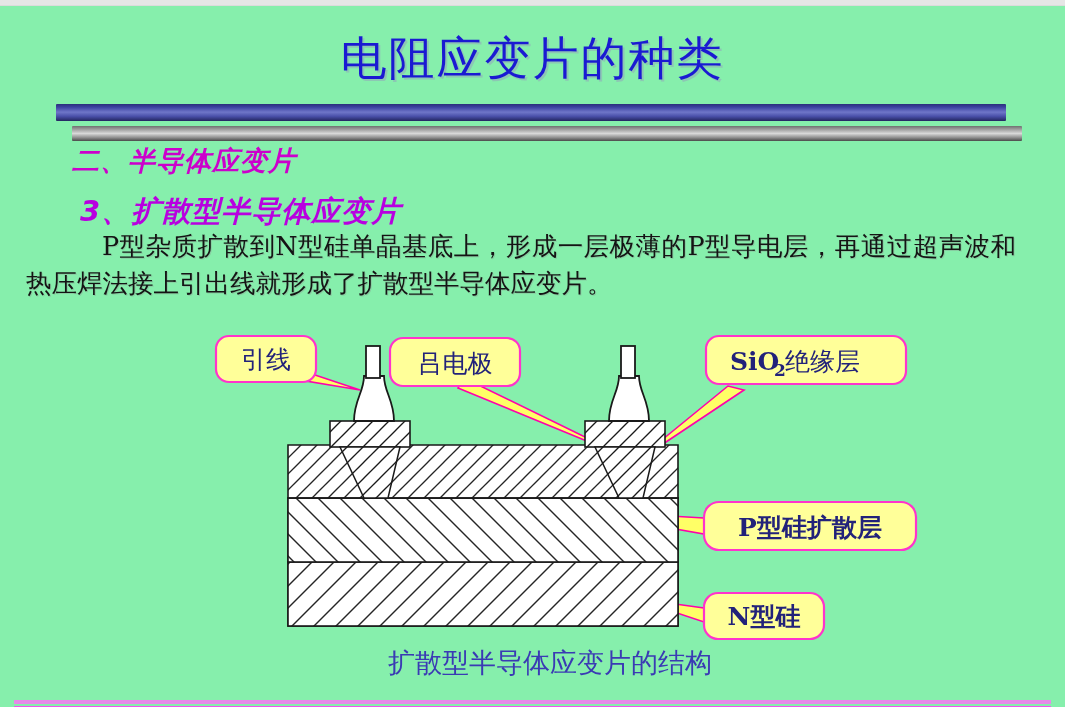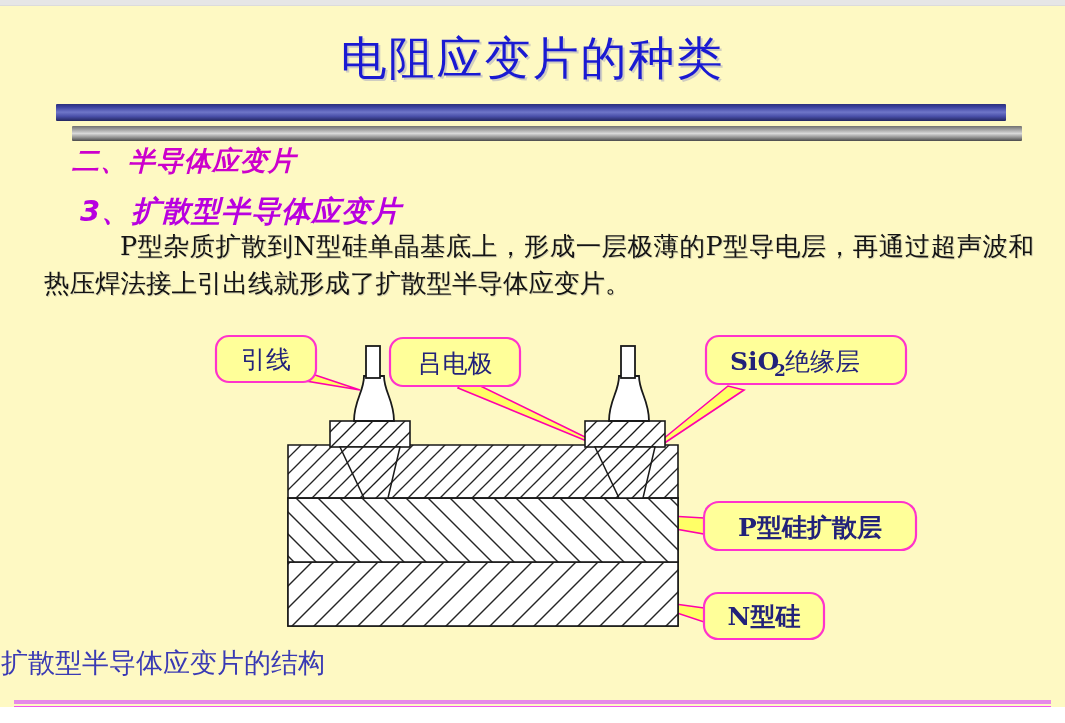--- a/index.html
+++ b/index.html
@@ -7,21 +7,21 @@
     padding: 0;
     background: #ffffff;
   }
   body {
     font-family: "Liberation Serif", "DejaVu Serif", serif;
   }
   #slide {
     position: relative;
     width: 1065px;
     height: 707px;
-    background: #fef9c3;
+    background: #86efac;
     overflow: hidden;
   }
 
   
   .top-strip {
     position: absolute;
     left: 0; top: 0;
     width: 1065px; height: 5px;
     background: #e6e6e6;
     border-bottom: 1px solid #dcdcdc;
@@ -77,21 +77,21 @@
   .heading-2 {
     left: 80px; top: 176px;
     font-size: 29px;
     color: #b800e0;
     margin-top: 16px;
   }
 
   
   .body-text {
     position: absolute;
-    left: 44px; top: 228px;
+    left: 26px; top: 228px;
     width: 990px;
     font-family: "DejaVu Serif", "Liberation Serif", serif;
     font-size: 25.5px;
     line-height: 37px;
     color: #141414;
     text-indent: 76px;
     text-align: justify;
     text-shadow: 1px 1px 0 rgba(140,140,140,0.35);
   }
 
@@ -101,23 +101,23 @@
     left: 0; top: 318px;
     width: 1065px;
     height: 370px;
     margin-left: 28px;
   }
   #diagram svg { display: block; }
 
   
   .figure-caption {
     position: absolute;
-    left: 1px; top: 645px;
+    left: 12px; top: 645px;
     width: 700px;
-    text-align: left;
+    text-align: right;
     font-family: "DejaVu Sans", "Liberation Sans", sans-serif;
     font-size: 27px;
     color: #3a3ab4;
     white-space: nowrap;
   }
 
   
   .bot-line {
     position: absolute;
     left: 14px;

